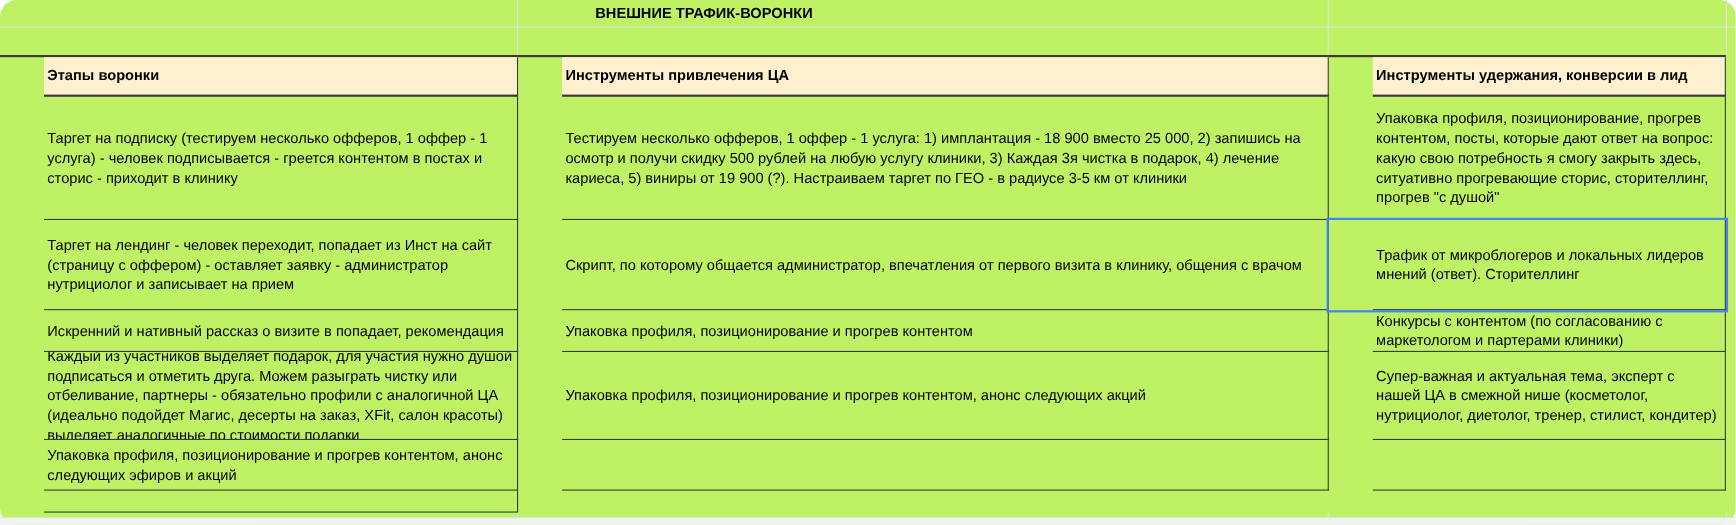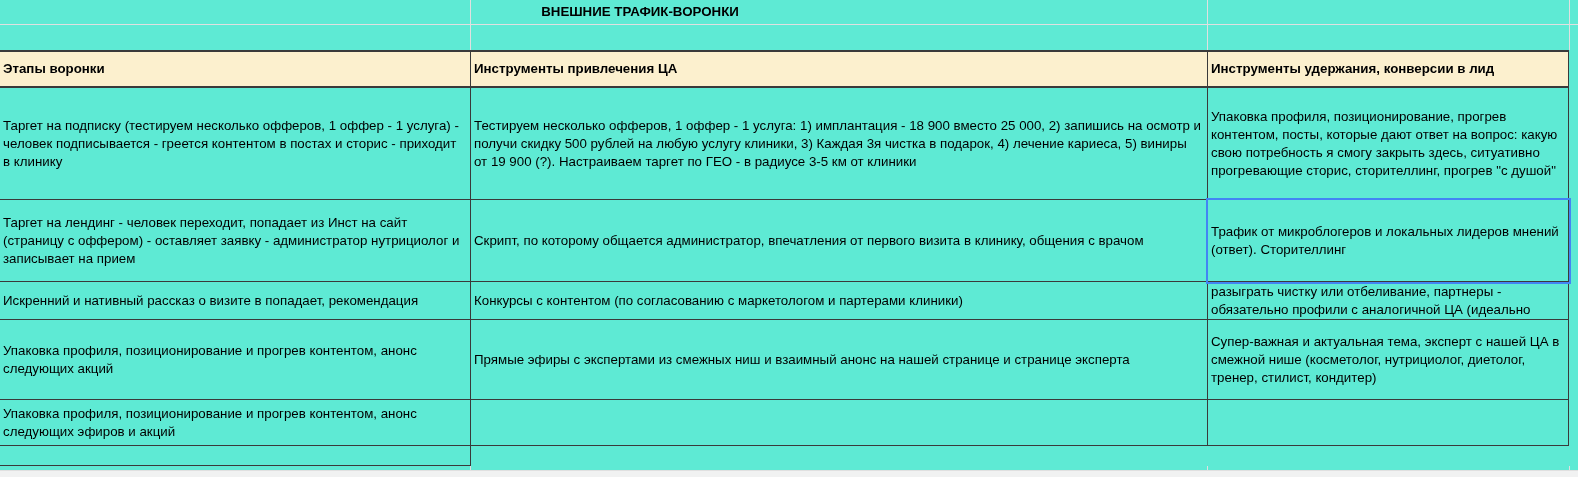--- a/index.html
+++ b/index.html
@@ -5,41 +5,41 @@
   :root{
     --dark-border:#3a3a3a;
     --light-grid:#e0e0e0;
     --header-bg:#fcf0ce;
     --accent:#4285f4;
     --text:#000;
   }
   *{box-sizing:border-box;margin:0;padding:0;}
   html,body{width:1578px;height:477px;background:#fff;overflow:hidden;}
   body{font-family:"Liberation Sans","DejaVu Sans",sans-serif;font-size:13.3px;color:var(--text);}
-  .page{position:relative;width:1578px;height:477px;background:#5eead4;}
+  .page{position:relative;width:1578px;height:477px;background:#bef264;border-radius:15px;}
 
   
   .title-row{position:absolute;left:0;top:0;width:1280px;height:24px;
     line-height:24px;text-align:center;font-weight:bold;}
 
   
   .hline{position:absolute;height:1px;background:var(--light-grid);}
   .vline{position:absolute;width:1px;background:var(--light-grid);}
 
   
   .grid{position:absolute;left:0;top:50px;width:1569px;
     display:grid;
     grid-template-columns:471px 737px 361px;
     grid-template-rows:36px 112px 82px 38px 80px 46px 20px;
     border-top:2px solid var(--dark-border);}
   .c{border-right:1px solid var(--dark-border);
      border-bottom:1px solid var(--dark-border);
      padding:2px 4px 2px 3px;
      display:flex;align-items:center;
-     line-height:18px;overflow:hidden;}
+     line-height:18px;overflow:hidden;margin-left:40px;}
   .c .txt{width:100%;}
   .hc{background:var(--header-bg);font-weight:bold;border-bottom-width:2px;}
 
   
   .sel-ring{position:absolute;left:1206px;top:198px;width:365px;height:86px;
     border:2px solid var(--accent);pointer-events:none;}
 
   
   .bottom-band{position:absolute;left:0;top:471px;width:1578px;height:6px;background:#f1f2f2;}
 </style>
@@ -85,34 +85,34 @@
     <div class="c">
       <span class="txt">Скрипт, по которому общается администратор, впечатления от первого визита в клинику, общения с врачом</span>
     </div>
 
     <div class="c">
       <span class="txt">Трафик от микроблогеров и локальных лидеров мнений (ответ). Сторителлинг</span>
     </div>
     <div class="c">
       <span class="txt">Искренний и нативный рассказ о визите в попадает, рекомендация</span>
     </div>
+    <div class="c">
+      <span class="txt">Упаковка профиля, позиционирование и прогрев контентом</span>
+    </div>
 
     <div class="c">
       <span class="txt">Конкурсы с контентом (по согласованию с маркетологом и партерами клиники)</span>
     </div>
     <div class="c">
       <span class="txt">Каждый из участников выделяет подарок, для участия нужно душой подписаться и отметить друга. Можем разыграть чистку или отбеливание, партнеры - обязательно профили с аналогичной ЦА (идеально подойдет Магис, десерты на заказ, XFit, салон красоты) выделяет аналогичные по стоимости подарки</span>
     </div>
     <div class="c">
       <span class="txt">Упаковка профиля, позиционирование и прогрев контентом, анонс следующих акций</span>
     </div>
 
-    <div class="c">
-      <span class="txt">Прямые эфиры с экспертами из смежных ниш и взаимный анонс на нашей странице и странице эксперта</span>
-    </div>
     <div class="c">
       <span class="txt">Супер-важная и актуальная тема, эксперт с нашей ЦА в смежной нише (косметолог, нутрициолог, диетолог, тренер, стилист, кондитер)</span>
     </div>
     <div class="c">
       <span class="txt">Упаковка профиля, позиционирование и прогрев контентом, анонс следующих эфиров и акций</span>
     </div>
 
     <div class="c">
       <span class="txt"></span>
     </div>

